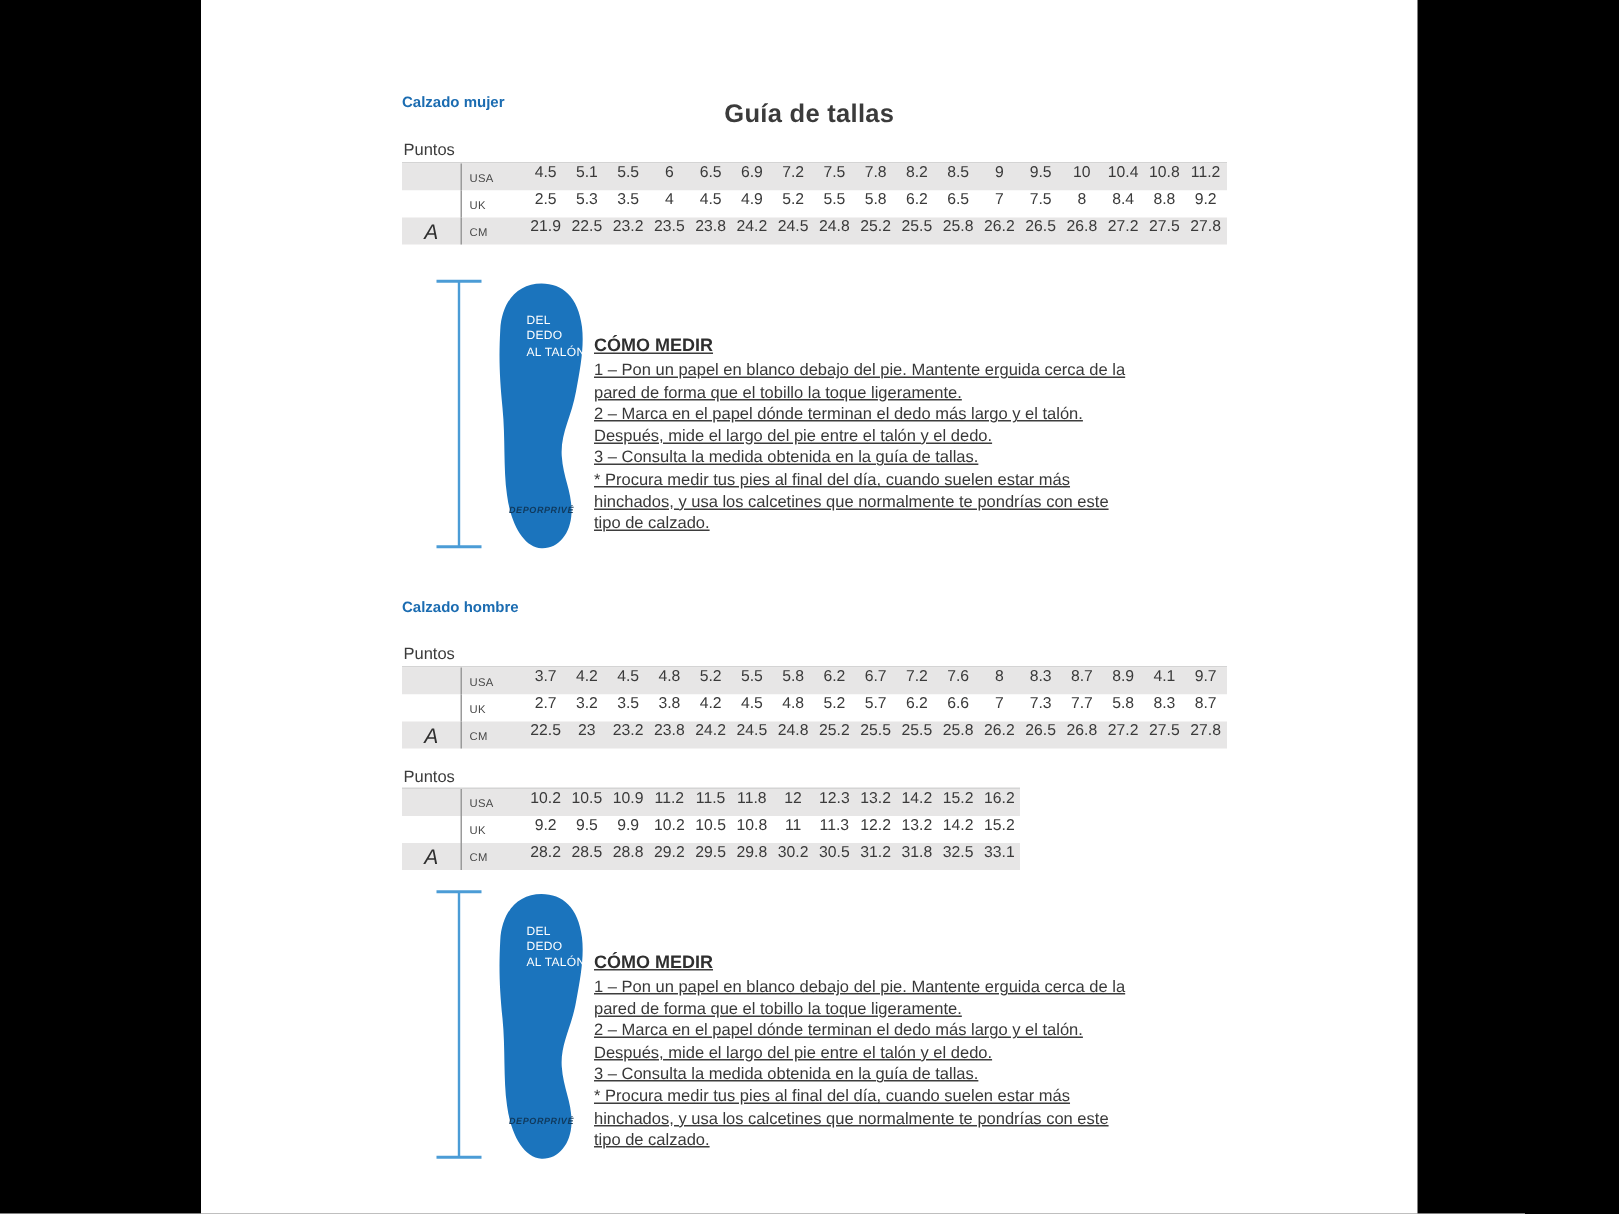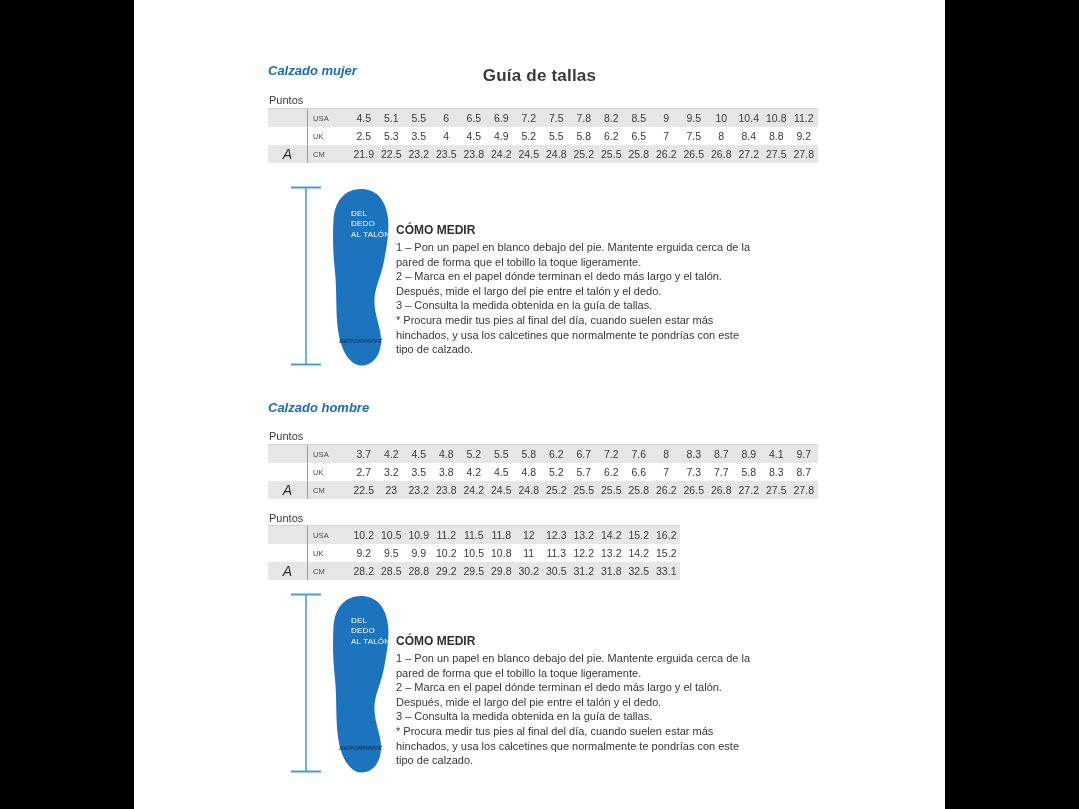--- a/index.html
+++ b/index.html
@@ -9,28 +9,28 @@
   }
   .canvas{
     position:absolute;left:134px;top:0;width:811px;height:809px;background:#ffffff;
   }
   .abs{position:absolute;}
   .doc-title{
     left:0;top:29px;width:100%;text-align:center;
     font-size:17px;font-weight:600;color:#3b3b3b;letter-spacing:.2px;margin-top:37px;
   }
   .sec-heading{
-    left:134px;font-size:13px;font-weight:bold;color:#1b6cb1;font-style:italic;
+    left:134px;font-size:10px;font-weight:bold;color:#1b6cb1;
   }
   .puntos{
     left:135px;font-size:11px;color:#3b3b3b;
   }
   
   .size-table{left:134px;border-top:1px solid #d4d4d4;}
-  .trow{display:flex;height:18px;align-items:center;}
+  .trow{display:flex;height:18px;align-items:flex-start;}
   .trow.shade{background:#e7e6e6;}
   .trow.plain{background:#ffffff;}
   .cell{box-sizing:border-box;overflow:hidden;white-space:nowrap;}
   .col-a{
     width:40px;height:100%;border-right:1px solid #9a9a9a;
     display:flex;align-items:center;justify-content:center;
     font-style:italic;font-size:14px;color:#2f2f2f;
   }
   .col-label{
     width:42px;padding-left:5px;font-size:7.5px;color:#474747;letter-spacing:.2px;
@@ -45,21 +45,21 @@
   .foot svg{display:block;position:absolute;left:0;top:0;}
   .foot-label{
     position:absolute;left:21px;top:21px;color:#ffffff;font-size:8px;line-height:1.3;
     letter-spacing:.2px;
   }
   .brand{
     position:absolute;left:0;bottom:22px;width:100%;text-align:center;
     font-size:6px;font-weight:bold;font-style:italic;color:#10395c;letter-spacing:.4px;
   }
   
-  .howto{left:262px;width:356px;}
+  .howto{left:262px;width:356px;text-decoration:underline;}
   .howto-title{font-size:12px;font-weight:bold;color:#2f2f2f;margin-bottom:3px;}
   .howto-line{font-size:11px;line-height:14.6px;color:#383838;}
 </style>
 </head>
 <body>
 
 <div class="canvas">
 
   <div class="abs doc-title">Guía de tallas</div>
 

